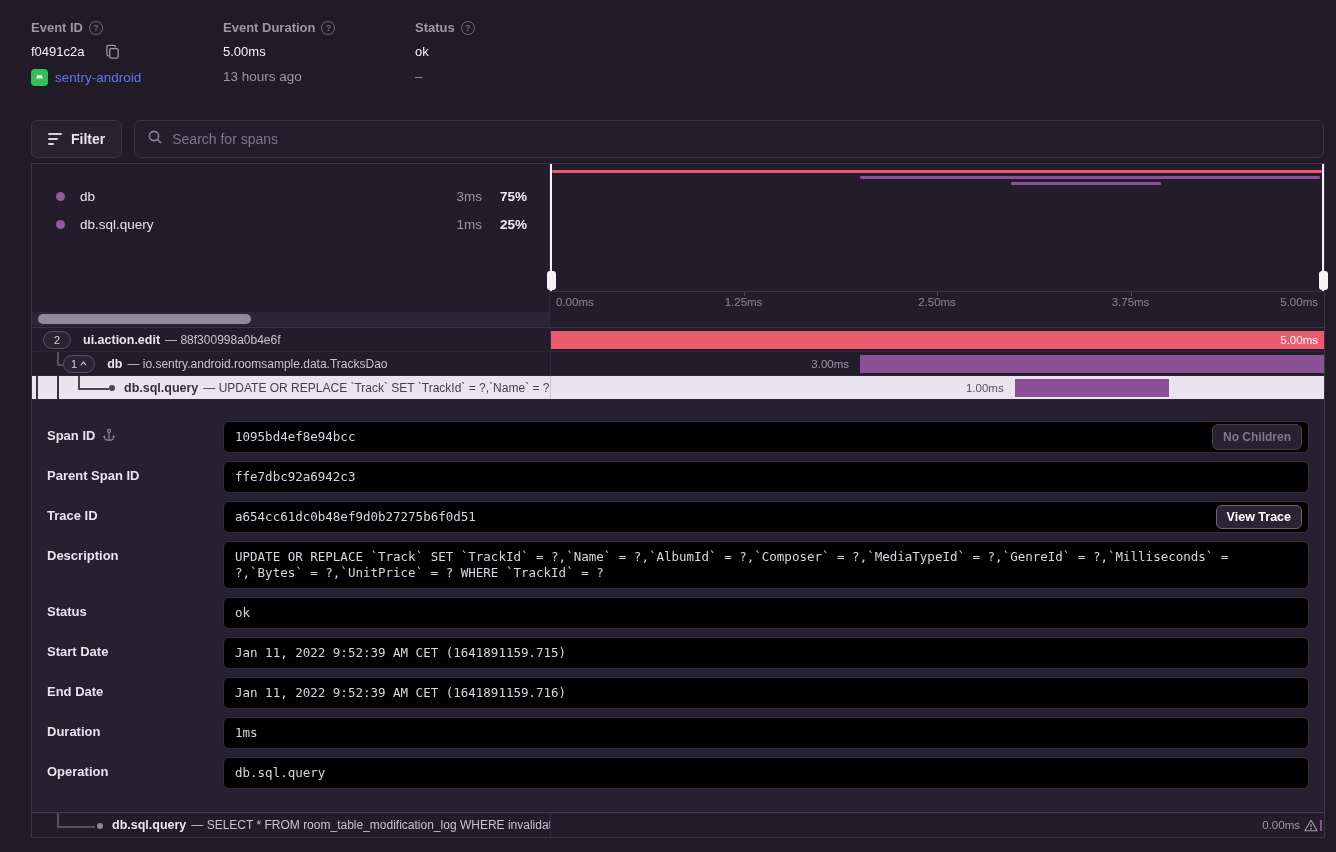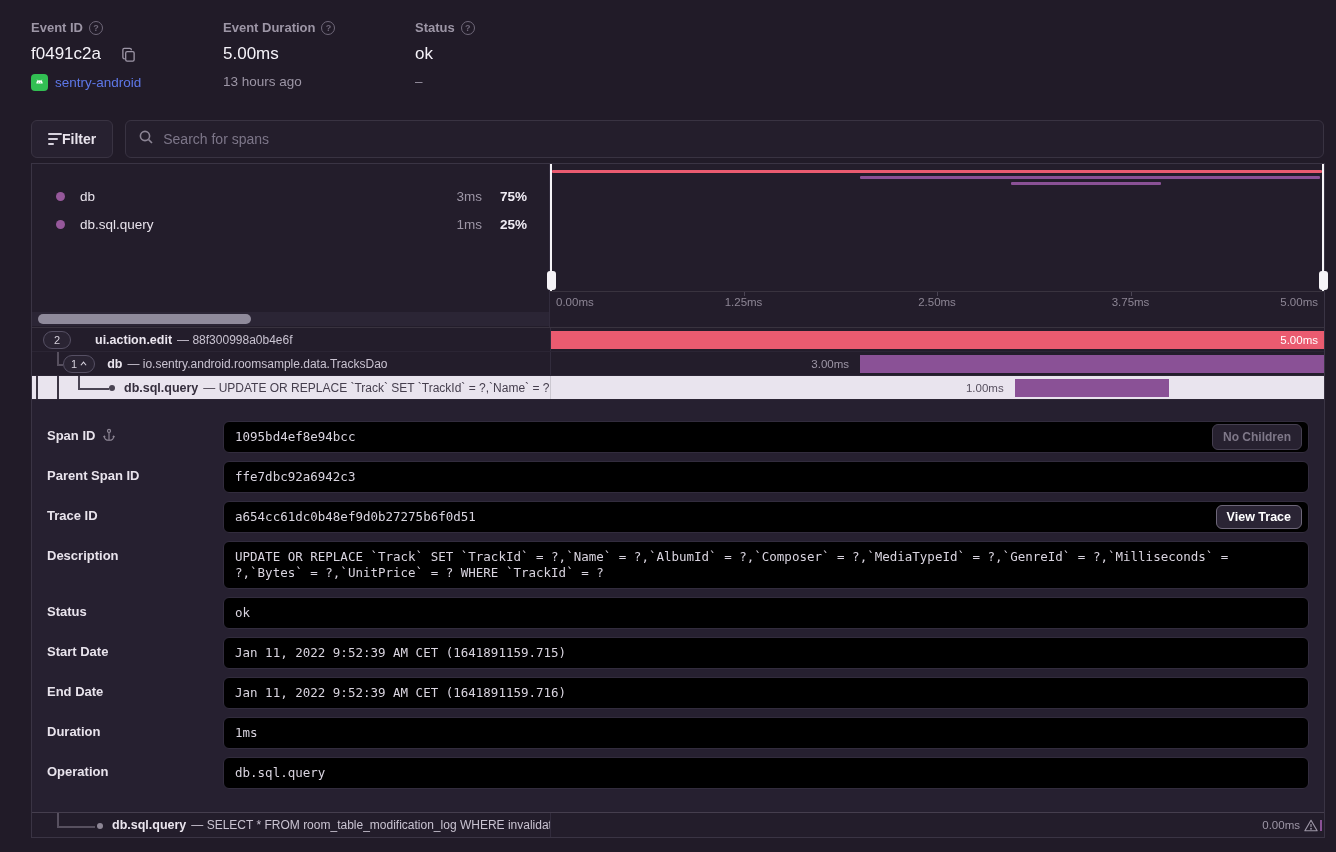--- a/index.html
+++ b/index.html
@@ -4,29 +4,29 @@
 <style>
   * { margin:0; padding:0; box-sizing:border-box; }
   html,body { width:1336px; height:852px; overflow:hidden; }
   body { background:#211b28; font-family:"Liberation Sans", sans-serif; color:#f0ecf4; position:relative; }
 
   
   .header { position:absolute; top:20px; left:31px; display:flex; }
   .hcol { width:192px; }
   .hlabel { display:flex; align-items:center; gap:6px; font-size:13px; font-weight:bold; color:#9d96a6; }
   .qicon { width:14px; height:14px; border:1.5px solid #6f6879; border-radius:50%; font-size:9px; font-weight:bold; color:#6f6879; display:inline-flex; align-items:center; justify-content:center; }
-  .hvalue { margin-top:9px; font-size:17px; color:#f6f3f9; display:flex; align-items:center; gap:20px; }
+  .hvalue { margin-top:9px; font-size:13px; color:#f6f3f9; display:flex; align-items:center; gap:20px; }
   .hsub { margin-top:10px; font-size:13.5px; color:#9d96a6; display:flex; align-items:center; gap:7px; }
   .copy-ic svg { display:block; }
   .proj-badge { width:17px; height:17px; border-radius:4px; background:#32bf53; display:inline-flex; align-items:center; justify-content:center; }
   .proj-link { color:#5e78e8; font-size:13.5px; text-decoration:none; }
 
   
   .toolbar { position:absolute; top:120px; left:31px; width:1293px; display:flex; gap:12px; }
-  .filter-btn { height:38px; padding:1px 16px; border:1px solid #393342; border-radius:6px; background:#272130; display:flex; align-items:center; gap:0; cursor:pointer; }
+  .filter-btn { height:38px; padding:1px 16px; border:1px solid #393342; border-radius:6px; background:#272130; display:flex; align-items:center; gap:9px; cursor:pointer; }
   .filter-ic { display:flex; flex-direction:column; gap:3px; align-items:flex-start; }
   .filter-ic i { display:block; height:2px; border-radius:1px; background:#d6d1dc; }
   .filter-ic i:nth-child(1){width:14px} .filter-ic i:nth-child(2){width:10px} .filter-ic i:nth-child(3){width:6px}
   .filter-btn span { font-size:14px; font-weight:bold; color:#e8e3ec; }
   .searchbar { flex:1; height:38px; border:1px solid #393342; border-radius:6px; background:#241e2c; display:flex; align-items:center; padding:0 12px; gap:9px; }
   .searchbar input { flex:1; background:transparent; border:none; outline:none; font-size:14px; color:#e8e3ec; font-family:"Liberation Sans",sans-serif; }
   .searchbar input::placeholder { color:#7d7689; }
 
   
   .panel { position:absolute; left:31px; top:163px; width:1294px; height:675px; border:1px solid #3a3444; background:#231d2b; }
@@ -210,21 +210,21 @@
     </div>
   </div>
 
   <div class="tree">
 
     <div class="trow">
       <div class="trow-left">
         <span class="pill" style="margin-left:11px;">
             <span>2</span>
           </span>
-        <span class="t-op" style="margin-left:24px;">ui.action.edit</span>
+        <span class="t-op" style="margin-left:12px;">ui.action.edit</span>
         <span class="t-desc">— 88f300998a0b4e6f</span>
       </div>
       <div class="trow-right">
         <div class="bar" style="left: 0%; width: 100%; background: rgb(234, 91, 112);">
           <span class="bar-inlabel">5.00ms</span>
         </div>
       </div>
     </div>
 
     <div class="trow">

